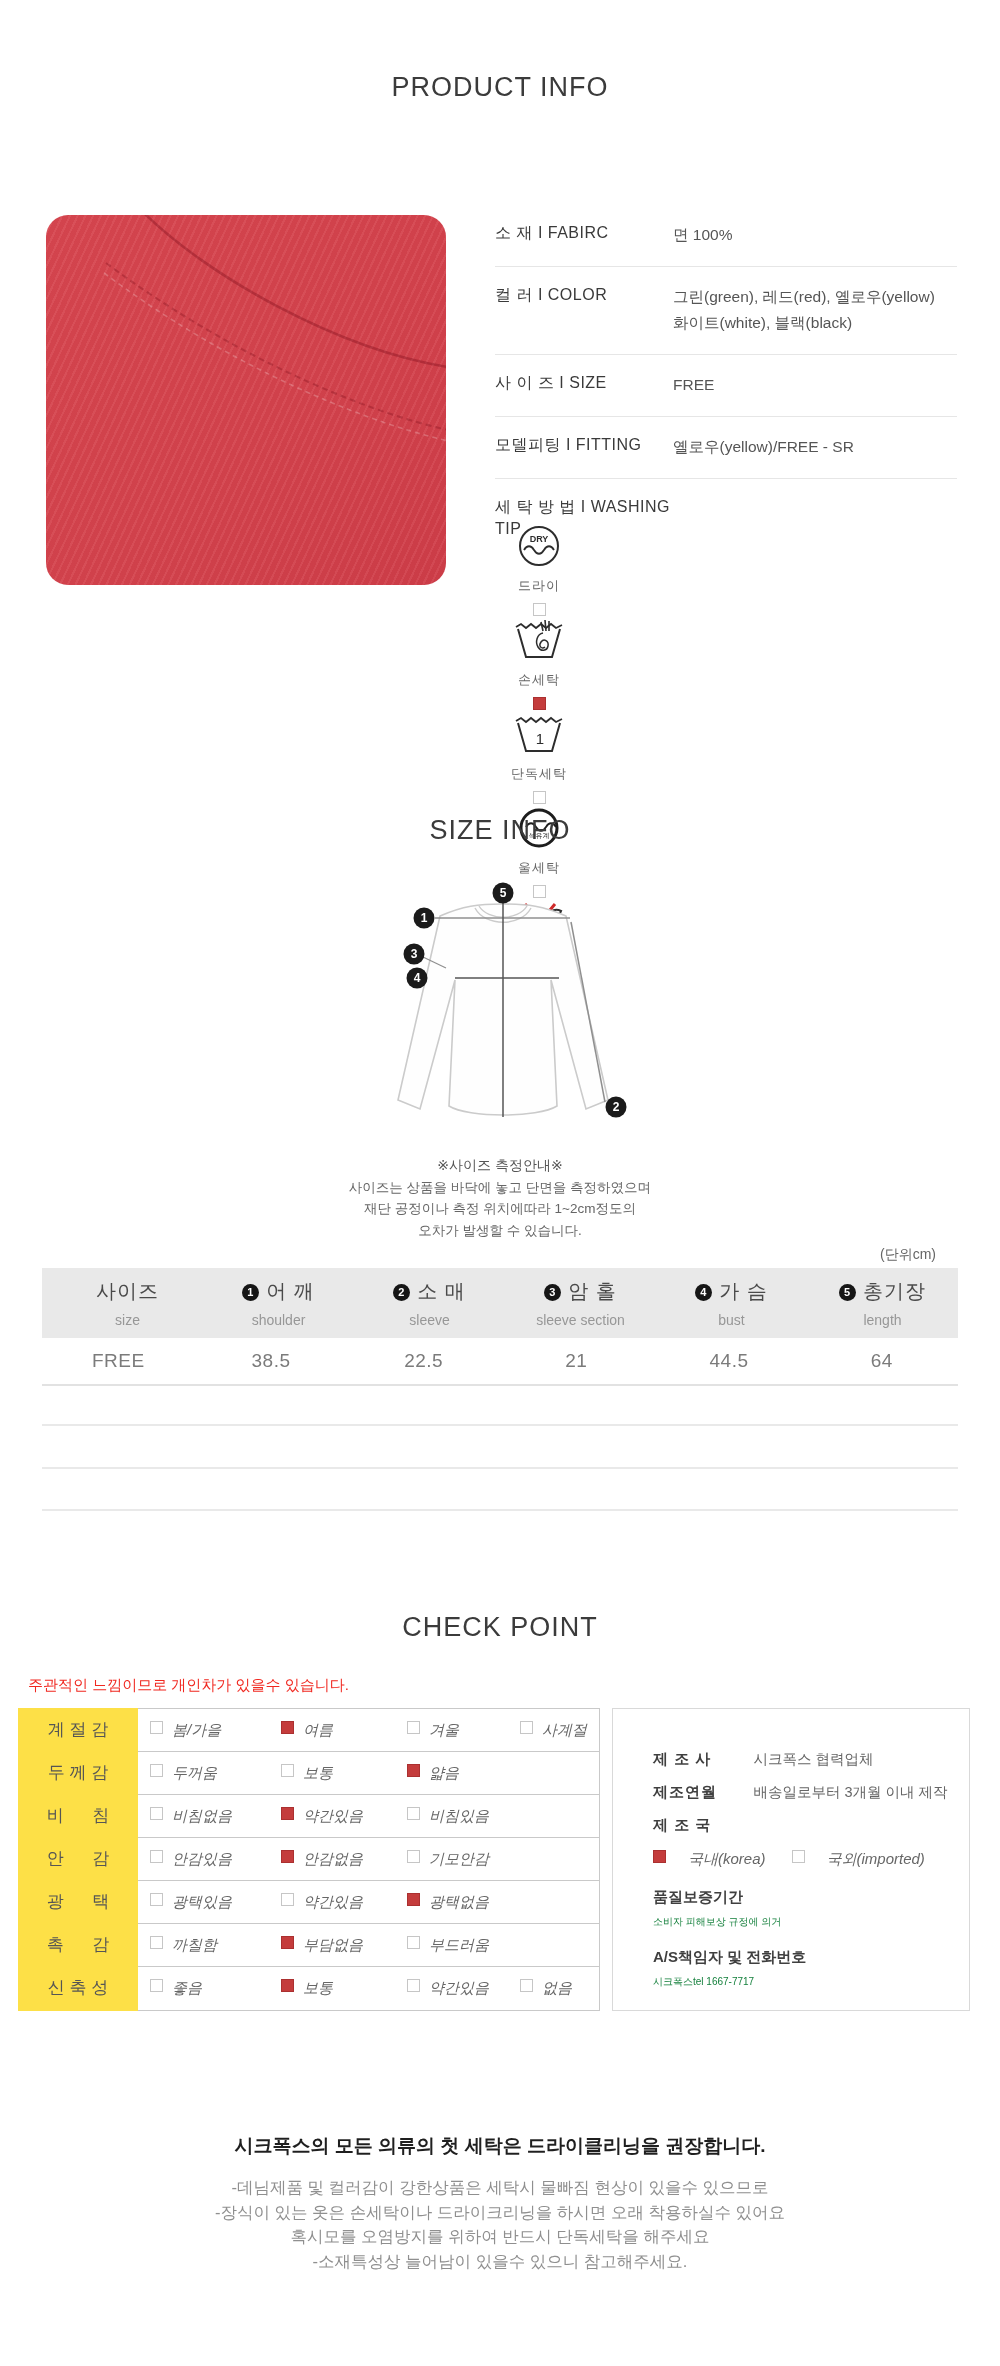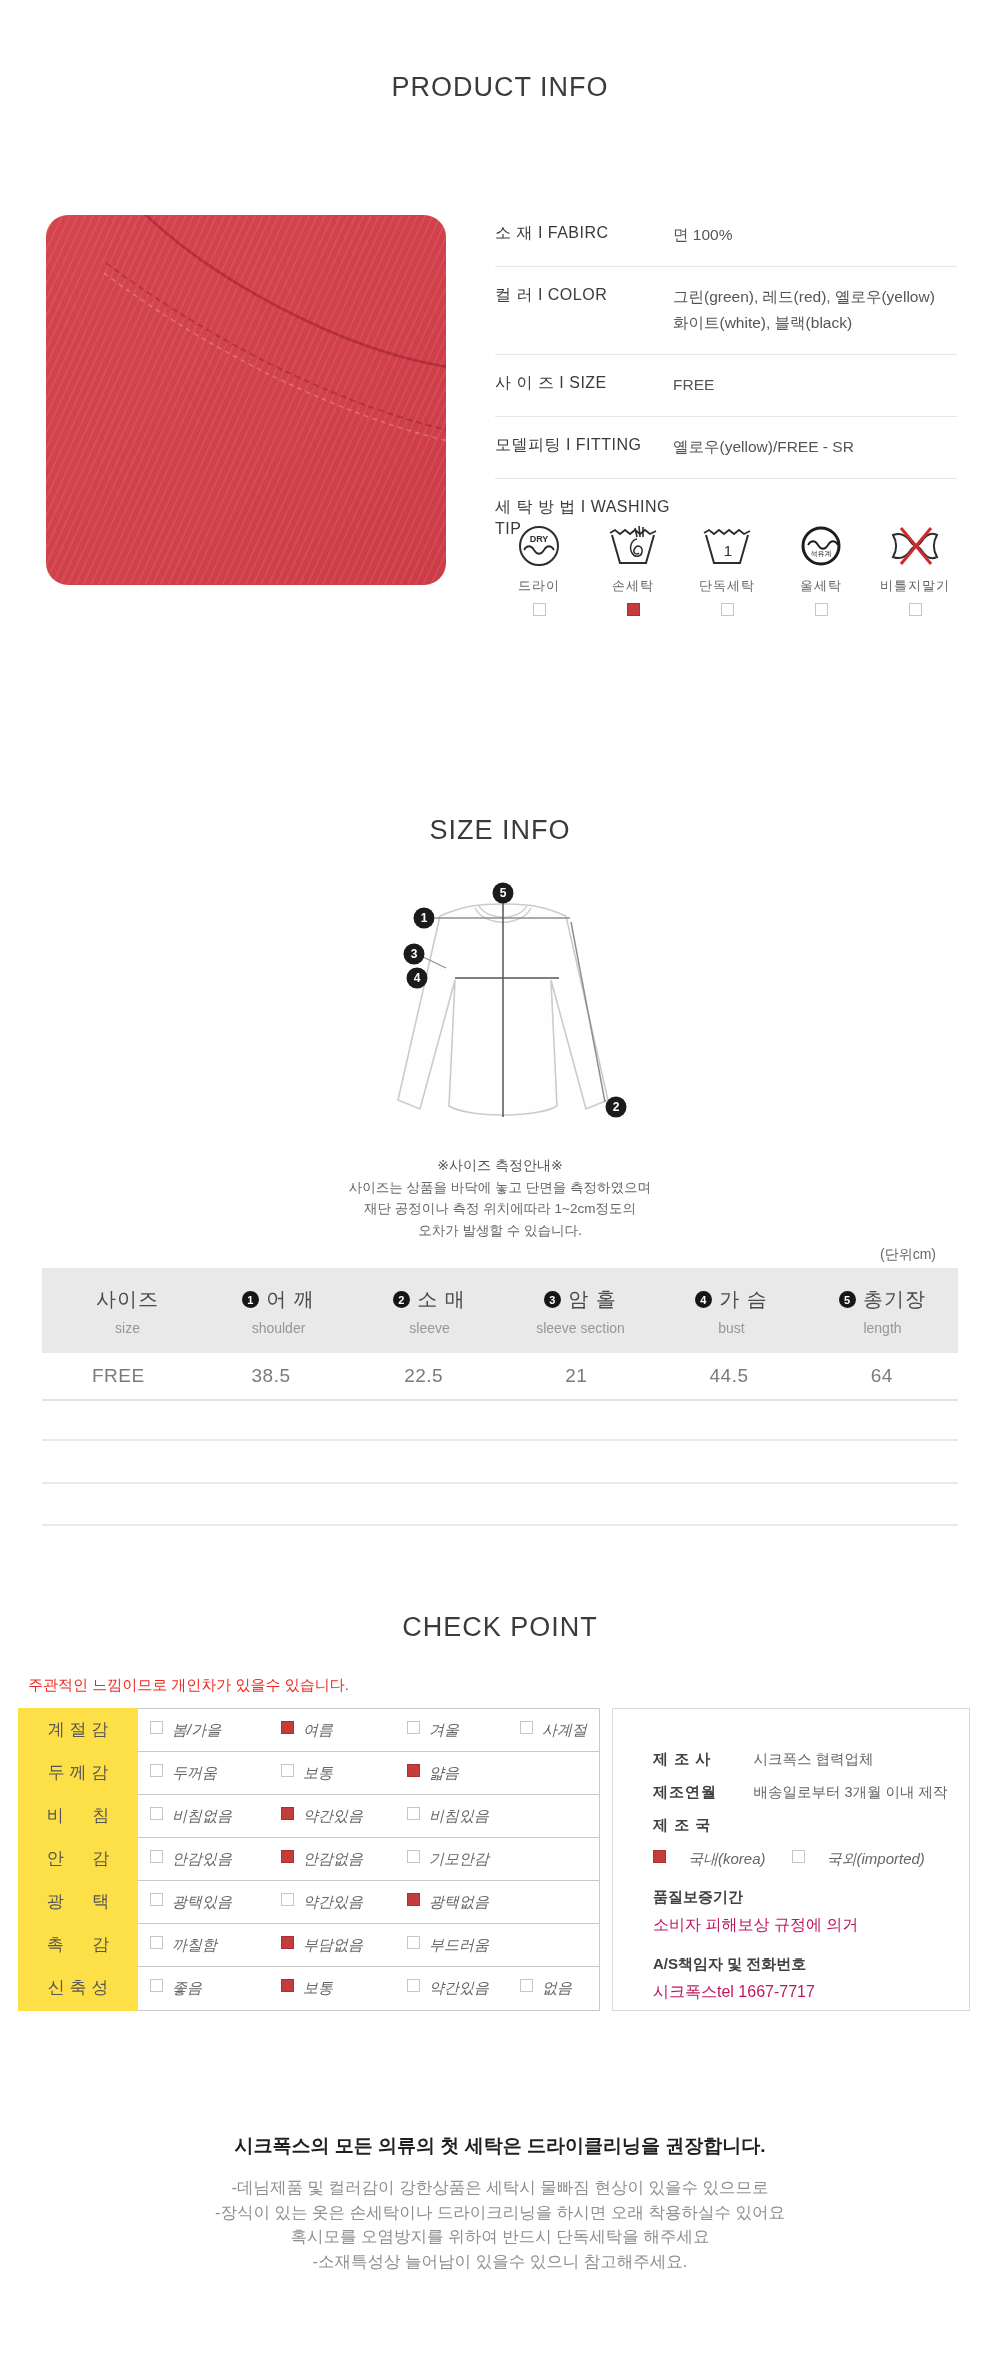--- a/index.html
+++ b/index.html
@@ -17,35 +17,35 @@
 
   
   .info-panel{left:495px;top:205px;width:462px;}
   .info-row{display:flex;align-items:flex-start;border-bottom:1px solid #e6e6e6;padding:17px 0 18px 0;}
   .info-row.last{border-bottom:none;}
   .info-label{flex:0 0 178px;font-size:16px;color:#3a3a3a;letter-spacing:0.5px;line-height:22px;}
   .info-value{flex:1;font-size:15.5px;color:#555;line-height:26px;}
   .v2:empty{display:none;}
 
   
-  .wash{left:492px;top:522px;width:470px;display:flex;}
+  .wash{left:492px;top:522px;width:470px;display:flex;flex-direction:column;}
   .wash-item{width:94px;display:flex;flex-direction:column;align-items:center;}
   .wicon{width:54px;height:48px;}
   .wlabel{margin-top:7px;font-size:13px;color:#666;letter-spacing:1px;}
   .cb{display:inline-block;width:13px;height:13px;background:#fff;border:1px solid #c6c6c6;box-sizing:border-box;}
   .cb[data-checked="true"]{background:#c43c3c;border-color:#ab3030;}
   .wash-item .cb{margin-top:8px;}
 
   
   .diagram{left:378px;top:880px;width:255px;height:265px;}
   .size-note{left:0;top:1155px;width:1000px;text-align:center;font-size:13.5px;color:#666;line-height:21.5px;}
   .size-note .n0{font-size:14px;color:#555;}
   .unit{right:64px;top:1246px;font-size:14px;color:#666;}
   .size-table{left:42px;top:1268px;width:916px;}
-  .st-head{display:flex;align-items:center;height:85px;background:#e9e9e9;padding-left:10px;}
+  .st-head{display:flex;align-items:center;height:70px;background:#e9e9e9;padding-left:10px;}
   .st-col{flex:1;text-align:center;}
   .st-kr{font-size:20px;color:#4a4a4a;letter-spacing:1px;}
   .st-en{font-size:14px;color:#979797;margin-top:7px;}
   .cnum{display:inline-flex;width:17px;height:17px;border-radius:50%;background:#161616;color:#fff;
         font-size:11px;font-weight:bold;align-items:center;justify-content:center;margin-right:7px;
         vertical-align:2px;}
   .st-row{display:flex;align-items:center;height:46px;border-bottom:2px solid #e2e2e2;}
   .st-cell{flex:1;text-align:center;font-size:19px;color:#7b7b7b;letter-spacing:0.5px;}
   .st-empty{height:38px;border-bottom:2px solid #e9e9e9;}
 
@@ -65,21 +65,21 @@
 
   
   .mf-box{left:612px;top:1708px;width:358px;height:303px;border:1px solid #d9d9d9;box-sizing:border-box;
           padding:40px 4px 0 40px;}
   .mf-row{margin-bottom:13px;line-height:19px;}
   .mf-label{display:inline-block;min-width:96px;font-size:15px;font-weight:bold;color:#3f3f3f;letter-spacing:1px;}
   .mf-value{font-size:14.5px;color:#666;}
   .mf-origin{display:flex;align-items:center;margin:16px 0 18px 0;}
   .mf-origin .cb{margin-right:12px;}
   .mf-origin .o2{margin-left:26px;}
-  .mf-sub{font-size:16px;color:#be185d;margin:9px 0 18px 0;}
+  .mf-sub{font-size:10px;color:#15803d;margin:9px 0 18px 0;}
   .mf-bold{font-size:15px;font-weight:bold;color:#3f3f3f;margin-bottom:0;}
 
   
   .care{left:0;top:2133px;width:1000px;text-align:center;}
   .care-title{font-size:19px;font-weight:bold;color:#1f1f1f;margin-bottom:16px;}
   .care-line{font-size:16.5px;color:#8f8f8f;line-height:24.5px;}
 </style>
 </head>
 <body>
 

